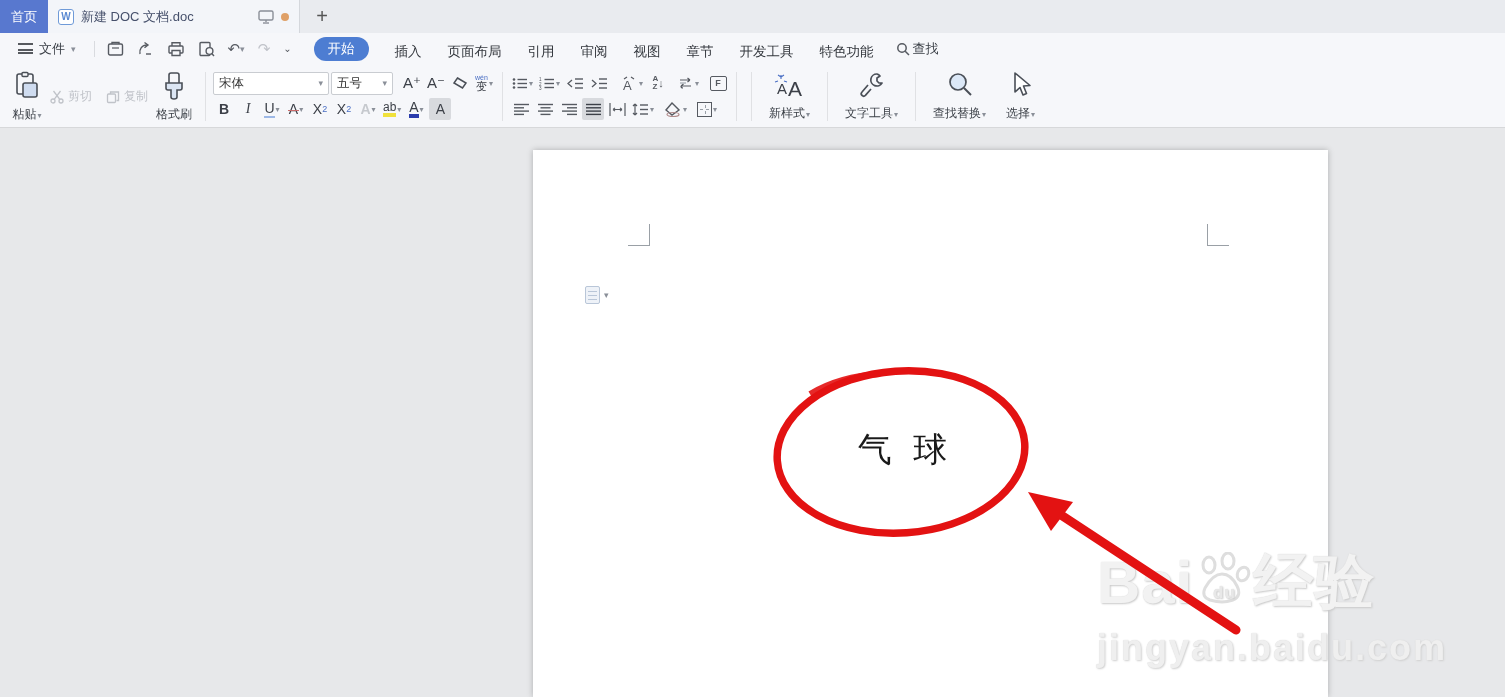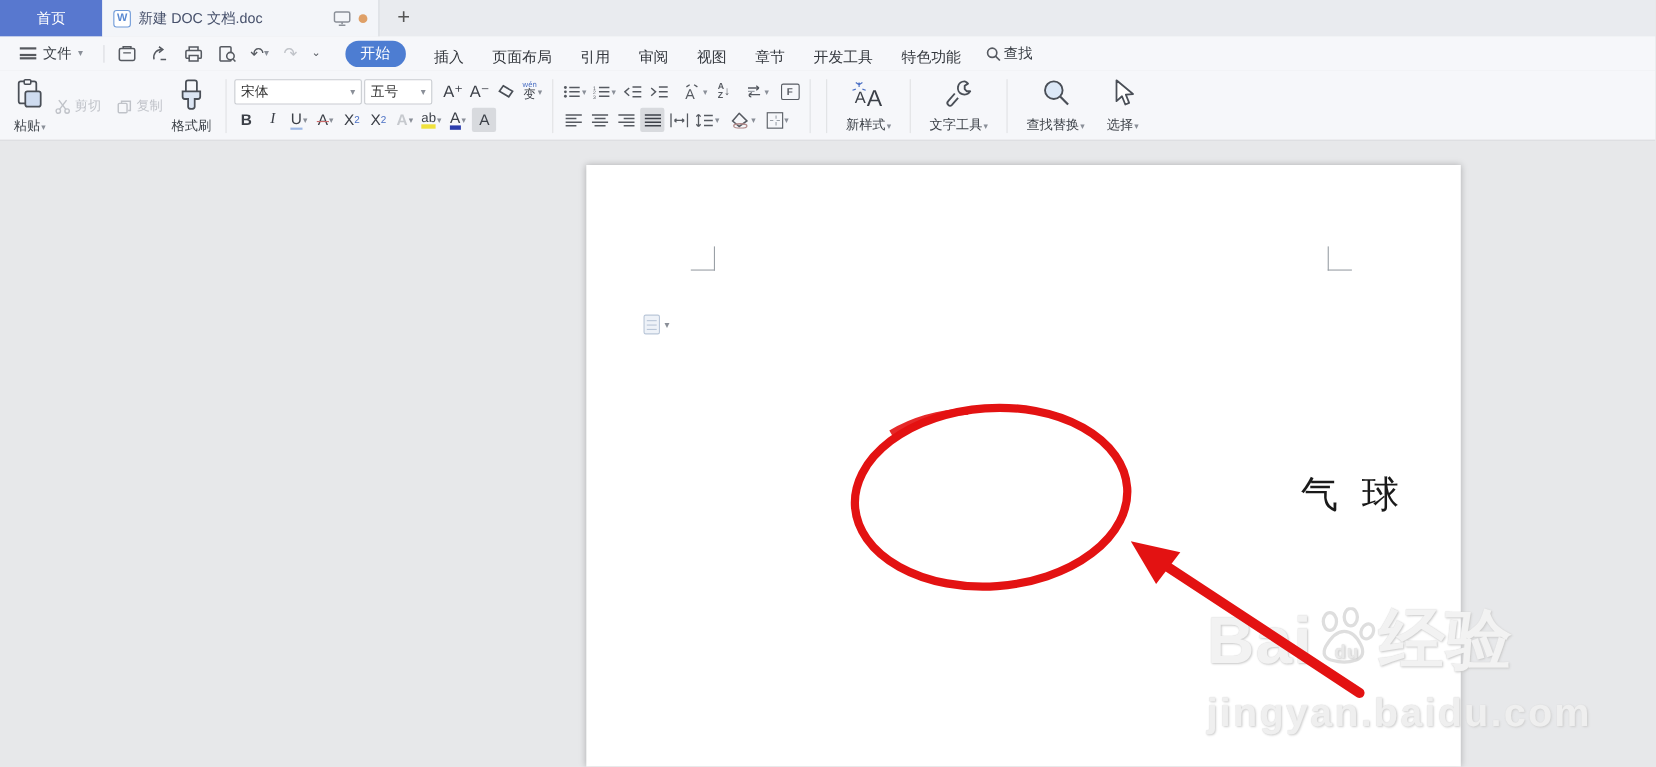--- a/index.html
+++ b/index.html
@@ -2,21 +2,21 @@
 <html><head>
 <meta charset="utf-8">
 <style>
   * { margin:0; padding:0; box-sizing:border-box; }
   html,body { width:1505px; height:697px; overflow:hidden;
     font-family:"Liberation Sans","DejaVu Sans",sans-serif; font-size:13px; color:#3a3f46; }
   body { background:#e7e8ea; position:relative; }
 
   
   .tabbar { height:33px; background:#e9ebef; display:flex; align-items:stretch; }
-  .tab-home { width:93px; background:#5878cf; color:#fff; display:flex; align-items:center; justify-content:center; font-size:13px; }
+  .tab-home { width:48px; background:#5878cf; color:#fff; display:flex; align-items:center; justify-content:center; font-size:13px; }
   .tab-doc { width:252px; background:#f3f5f9; border-right:1px solid #d4d7dc; display:flex; align-items:center; gap:7px; padding:0 10px; }
   .tab-doc .wicon { width:16px; height:16px; border:1.5px solid #6f9ad8; border-radius:3px; color:#5b8ad2; font-size:10px; font-weight:bold; display:flex; align-items:center; justify-content:center; background:#fff; }
   .tab-doc .title { color:#46506b; font-size:13px; flex:1; white-space:nowrap; overflow:hidden; }
   .dot { width:8px; height:8px; border-radius:50%; background:#dfa068; }
   .tab-plus { width:44px; display:flex; align-items:center; justify-content:center; font-size:20px; color:#555; }
   .monitor-icon svg { display:block; }
 
   
   .menubar { height:31px; background:#f6f7fa; display:flex; align-items:center; padding:0 12px; gap:4px; }
   .file-btn { display:flex; align-items:center; gap:6px; padding:0 6px; color:#3a3f46; }
@@ -76,21 +76,21 @@
 
   
   .docarea { position:absolute; top:128px; left:0; right:0; bottom:0; background:#e7e8ea; }
   .page { position:absolute; left:533px; top:22px; width:795px; height:547px; background:#fff; box-shadow:0 0 6px rgba(0,0,0,.25); }
   .corner { position:absolute; width:22px; height:22px; }
   .corner.tl { left:95px; top:74px; border-right:1px solid #9aa0a6; border-bottom:1px solid #9aa0a6; }
   .corner.tr { left:674px; top:74px; border-left:1px solid #9aa0a6; border-bottom:1px solid #9aa0a6; }
   .doc-widget { position:absolute; left:52px; top:136px; display:flex; align-items:center; gap:4px; }
   .doc-widget .pg { width:15px; height:18px; border:1.5px solid #b9c6d8; border-radius:2px; position:relative; background:#eef2f8; }
   .doc-widget .pg:before { content:""; position:absolute; left:2px; right:2px; top:4px; border-top:1.5px solid #b9c6d8; box-shadow:0 4px 0 #b9c6d8, 0 8px 0 #b9c6d8; }
-  .body-text { position:absolute; left:0; top:277px; width:745px; text-align:right; font-size:34px; color:#1a1a1a; letter-spacing:6px; font-family:"Liberation Sans","DejaVu Sans",sans-serif; }
+  .body-text { position:absolute; left:0; top:277px; width:745px; text-align:center; font-size:34px; color:#1a1a1a; letter-spacing:6px; font-family:"Liberation Sans","DejaVu Sans",sans-serif; }
 
   .watermark { position:absolute; right:58px; top:414px; text-align:left; pointer-events:none; }
   .wm-row { display:flex; align-items:center; gap:2px;
     font-weight:bold; font-size:60px; color:#f2f2f2;
     text-shadow:0 0 1px #d5d5d5, 1px 1px 2px #c9c9c9; letter-spacing:1px; }
   .wm-url { font-size:36px; font-weight:bold; color:#efefef; letter-spacing:2px;
     text-shadow:0 0 1px #d9d9d9, 1px 1px 2px #cfcfcf; margin-top:4px; }
   .overlay-svg { position:absolute; inset:0; width:100%; height:100%; pointer-events:none; }
 </style>
 </head>

